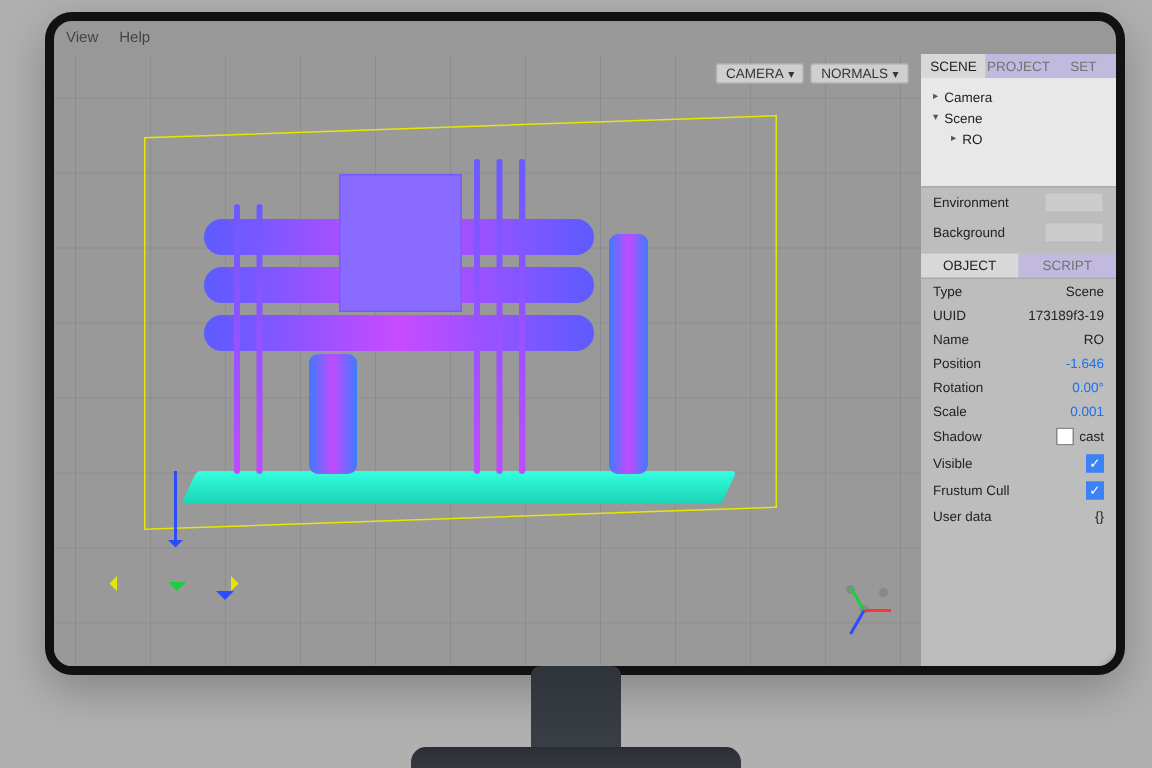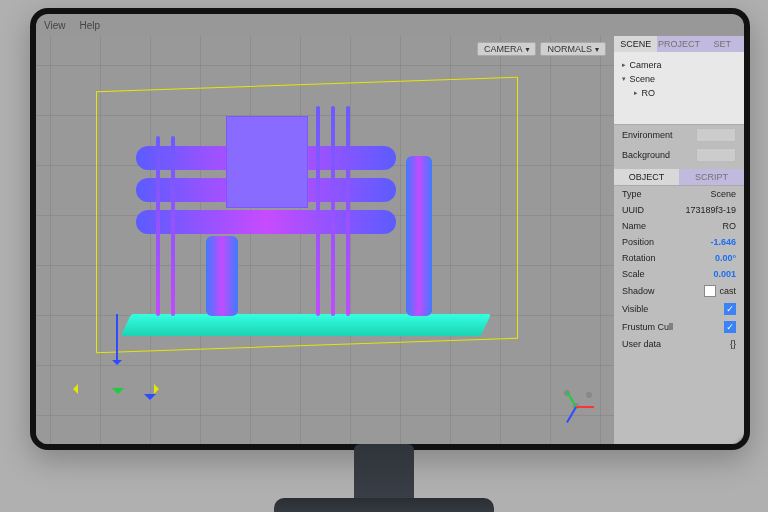--- a/index.html
+++ b/index.html
@@ -51,21 +51,21 @@
 .tab{flex:1;text-align:center;padding:3px 0;background:#c4b5fd;cursor:pointer}
 .tab.dim{opacity:.5}
 .tab.active{background:#d8d8d8}
 .tree{background:#e8e8e8;padding:6px 8px;line-height:14px;height:60px}
 .tree-row{display:flex;align-items:center;gap:4px}
 .tri{font-size:7px;color:#555}
 .proprow{display:flex;justify-content:space-between;align-items:center;padding:3px 8px}
 .proprow .swatch{width:38px;height:12px;background:#ccc;border:1px solid #bbb}
 .sec{border-top:1px solid rgba(0,0,0,.1)}
 .tabs2{display:flex;margin-top:4px}
-.val-blue{color:#1b6ff0;font-weight:700}
+.val-blue{color:#1b6ff0;font-weight:400}
 .ck{width:10px;height:10px;border:1px solid #888;background:#fff;display:inline-flex;align-items:center;justify-content:center}
 .ck.on{background:#3b82f6;border-color:#3b82f6;color:#fff}
 .export{margin:6px 8px;padding:3px 0;background:#cfcfcf;border:1px solid #aaa;text-align:center;cursor:pointer}
 .cklbl{display:flex;align-items:center;gap:3px}
 </style>
 </head>
 <body>
 
 <div class="monitor">
   <div class="screen">

